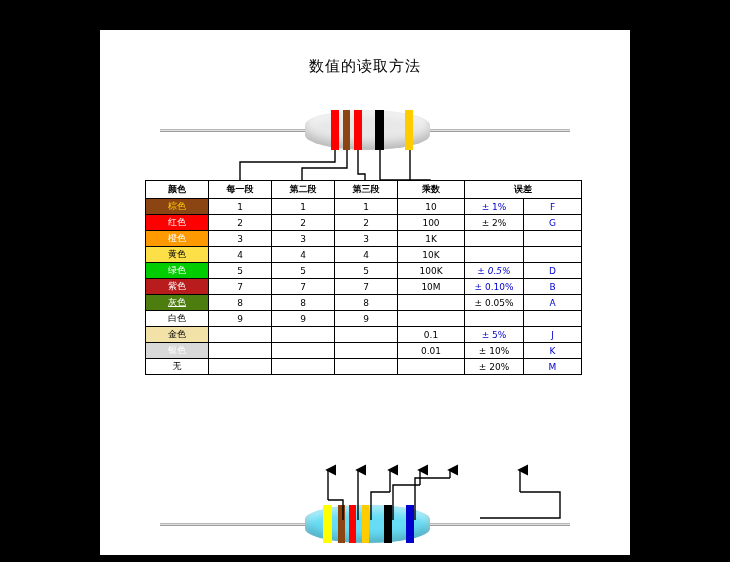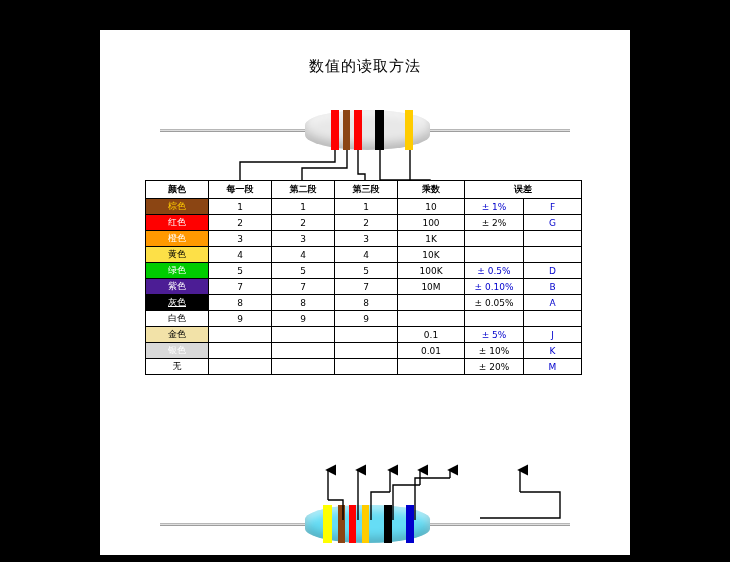--- a/index.html
+++ b/index.html
@@ -207,34 +207,34 @@
           <td class="c-mul">10K</td>
           <td class="c-tolv tolv blackish" style="color: rgb(0, 0, 0);"></td>
           <td class="c-toll" style="color: rgb(0, 0, 204);"></td>
         </tr>
         <tr>
           <td class="c-name" style="background: rgb(0, 204, 0); color: rgb(255, 255, 255);">绿色</td>
           <td class="c-dig">5</td>
           <td class="c-dig">5</td>
           <td class="c-dig">5</td>
           <td class="c-mul">100K</td>
-          <td class="c-tolv tolv" style="color: rgb(0, 0, 204);">± 0.5%</td>
+          <td class="c-tolv tolv" style="color: rgb(0, 0, 204); font-style: italic;">± 0.5%</td>
           <td class="c-toll" style="color: rgb(0, 0, 204);">D</td>
         </tr>
         <tr>
-          <td class="c-name" style="background: #4c1d95; color: rgb(255, 255, 255);">紫色</td>
+          <td class="c-name" style="background: #b91c1c; color: rgb(255, 255, 255);">紫色</td>
           <td class="c-dig">7</td>
           <td class="c-dig">7</td>
           <td class="c-dig">7</td>
           <td class="c-mul">10M</td>
           <td class="c-tolv tolv" style="color: rgb(0, 0, 204); margin-top: 48px;">± 0.10%</td>
           <td class="c-toll" style="color: rgb(0, 0, 204);">B</td>
         </tr>
         <tr>
-          <td class="c-name" style="background: #000000; color: rgb(255, 255, 255); text-decoration: underline;">灰色</td>
+          <td class="c-name" style="background: #4d7c0f; color: rgb(255, 255, 255); text-decoration: underline;">灰色</td>
           <td class="c-dig">8</td>
           <td class="c-dig">8</td>
           <td class="c-dig">8</td>
           <td class="c-mul"></td>
           <td class="c-tolv tolv blackish" style="color: rgb(0, 0, 0);">± 0.05%</td>
           <td class="c-toll" style="color: rgb(0, 0, 204);">A</td>
         </tr>
         <tr>
           <td class="c-name" style="background: rgb(255, 255, 255); color: rgb(0, 0, 0);">白色</td>
           <td class="c-dig">9</td>

